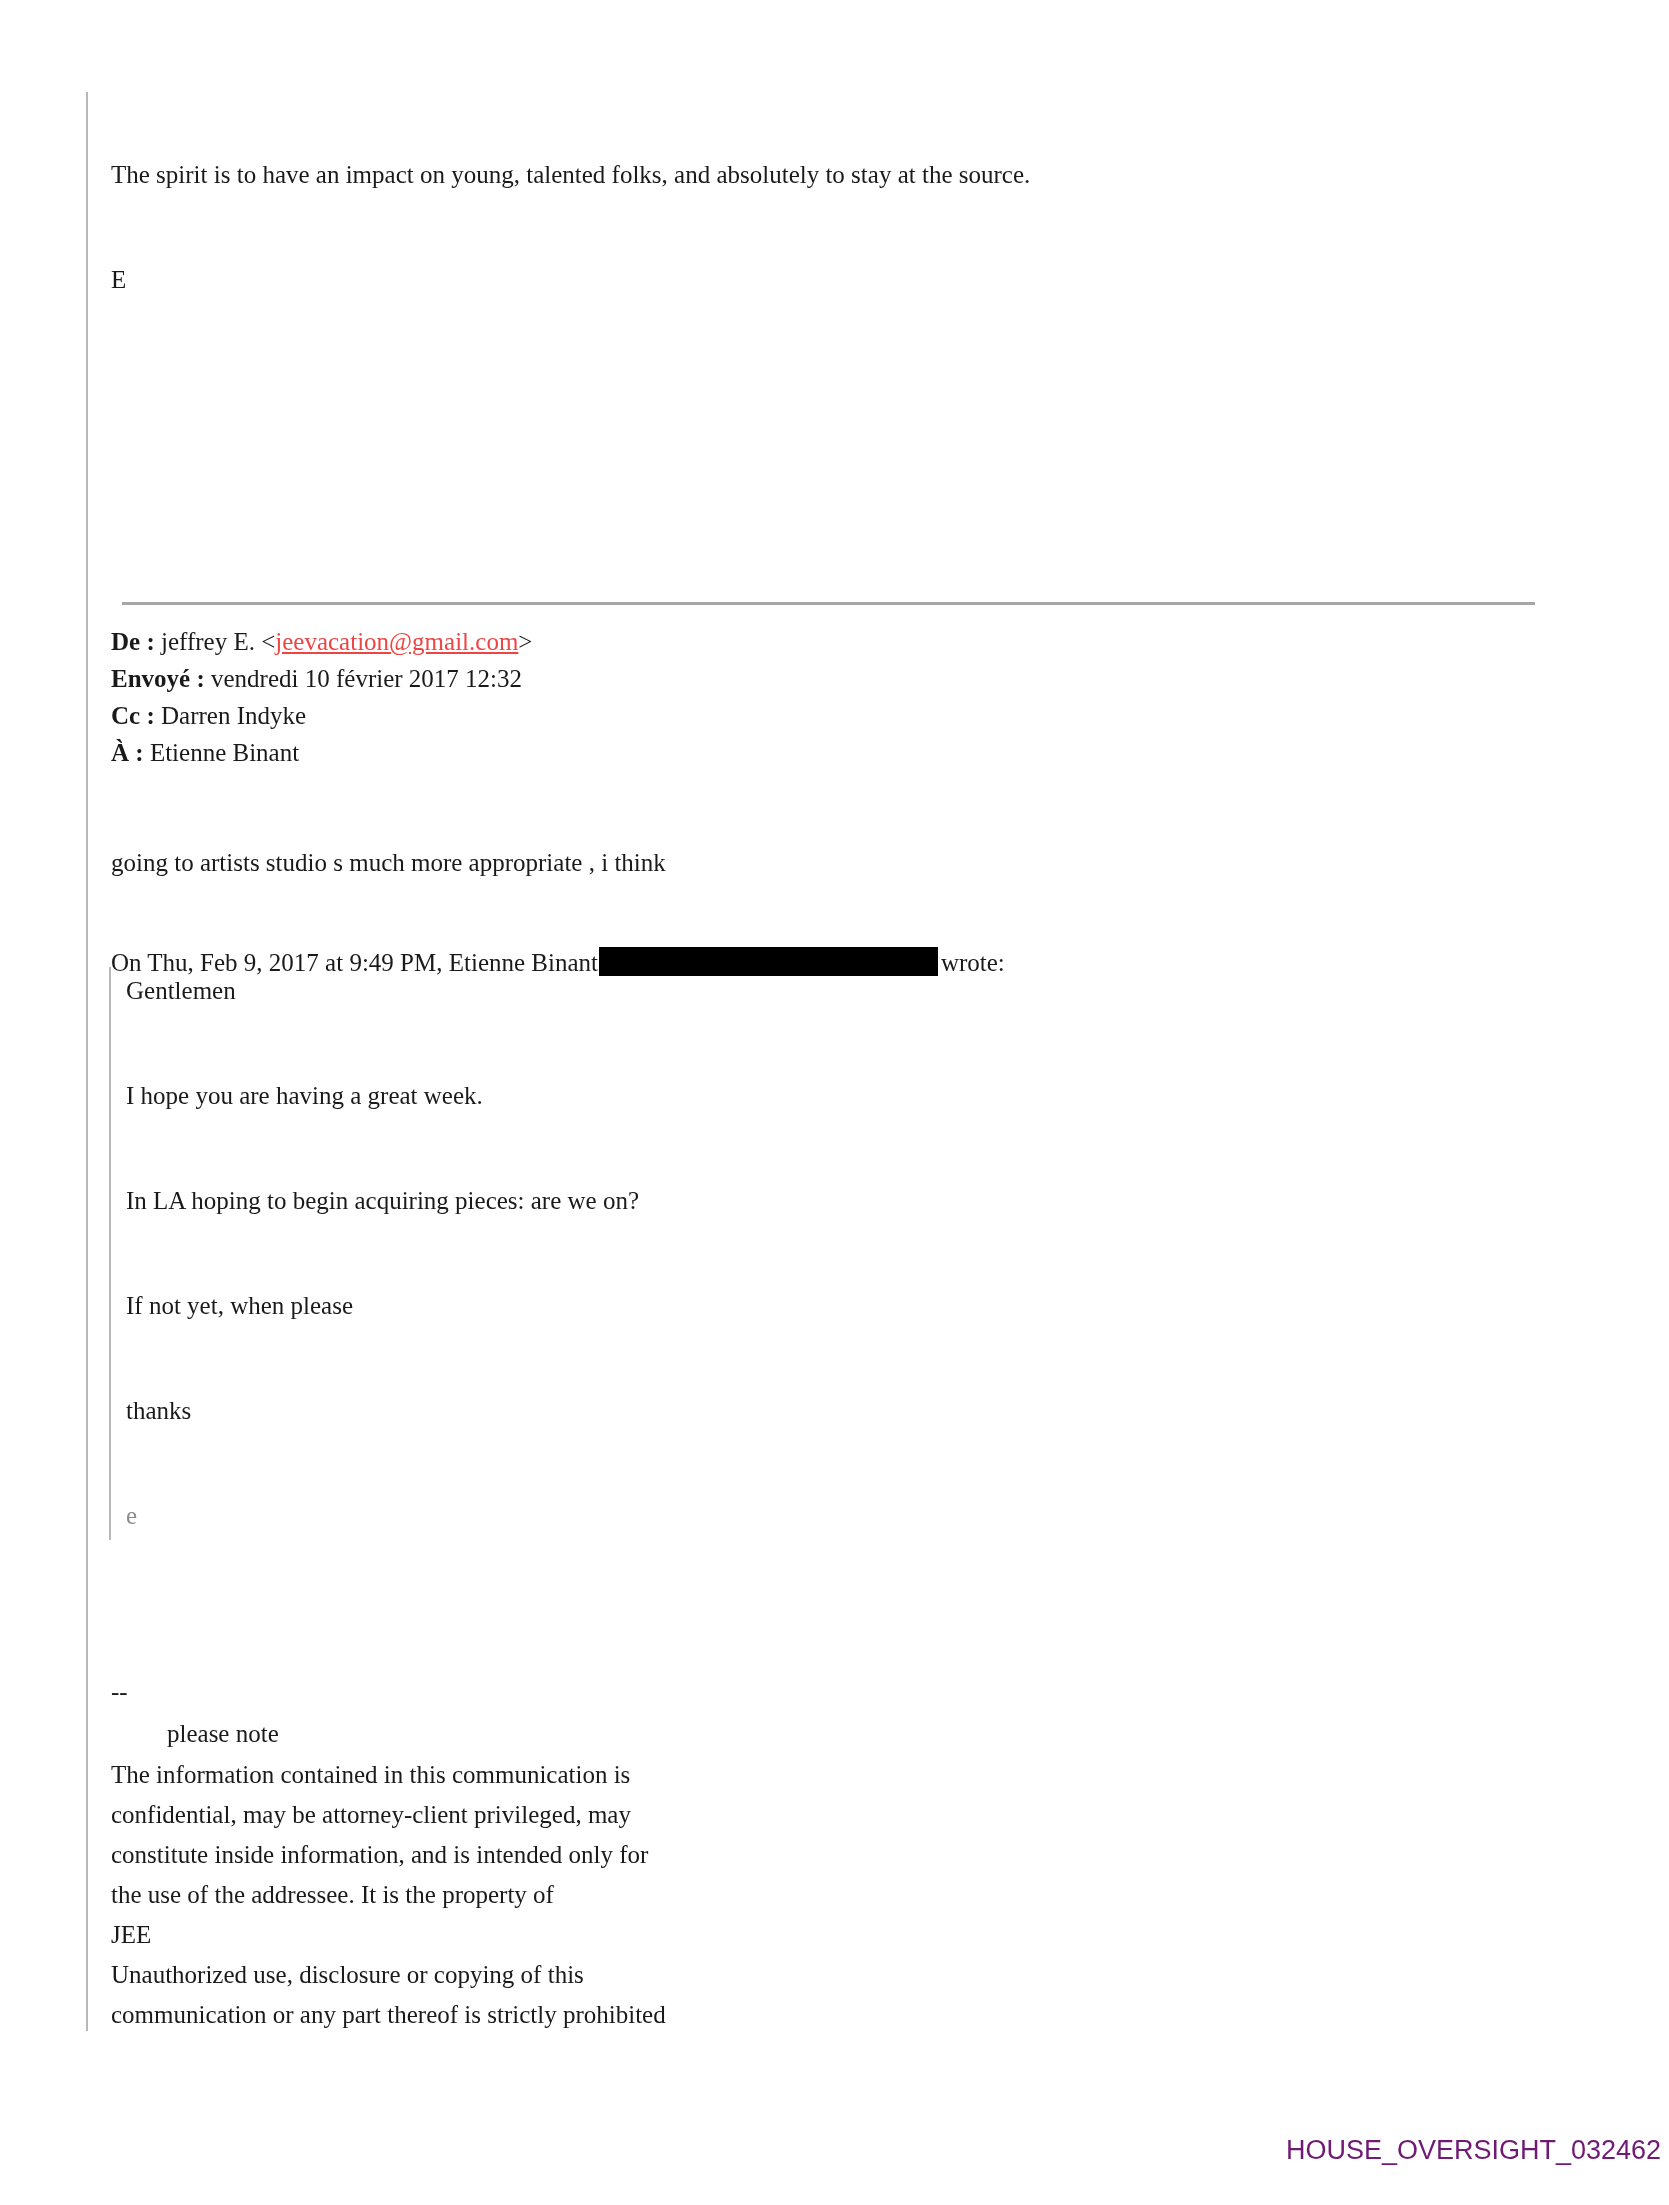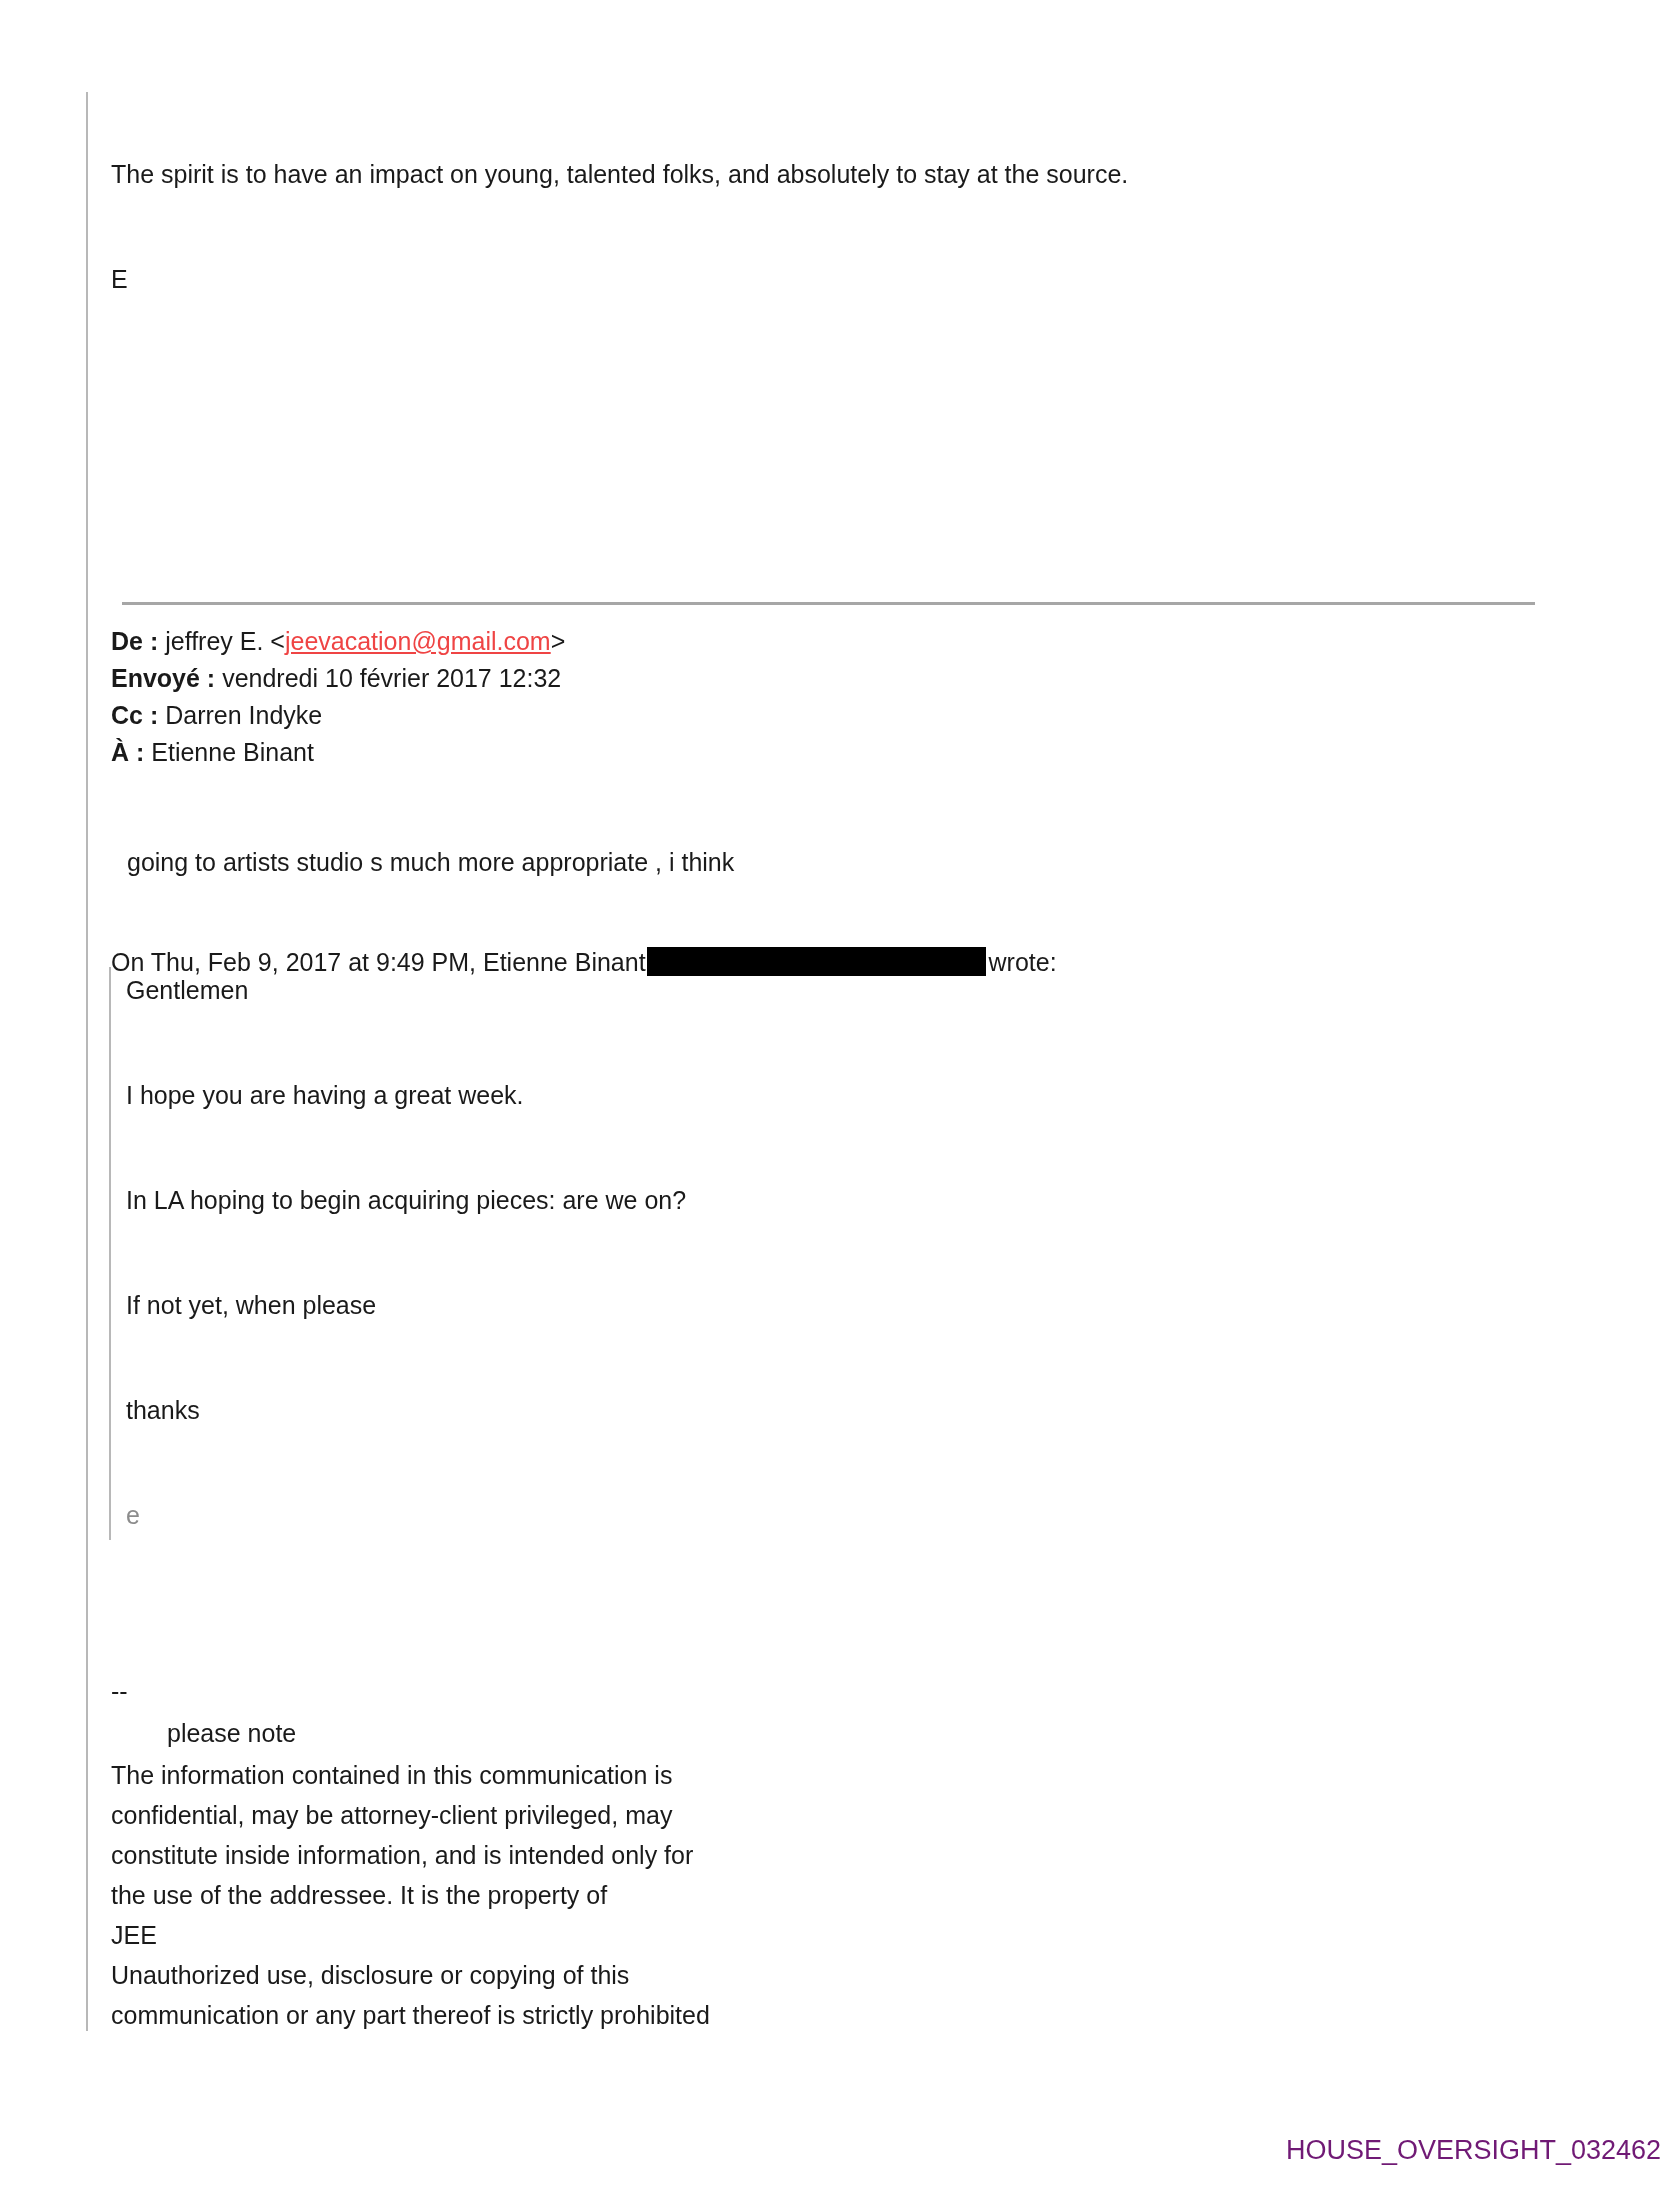--- a/index.html
+++ b/index.html
@@ -26,41 +26,41 @@
     background: #b8b8b8;
   }
   .content {
     position: absolute;
     left: 111px;
     top: 0;
     width: 1453px;
     font-size: 25px;
     line-height: 37px;
   }
-  .block { position: absolute; left: 111px; }
+  .block { position: absolute; left: 111px; font-family: Liberation Serif, serif; }
 
   .para { margin-bottom: 68px; }
 
   .top-msg { top: 156px; left: 111px; width: 1375px; }
 
   .divider {
     position: absolute;
     left: 122px;
     top: 602px;
     width: 1413px;
     height: 3.3px;
     background: #a6a6a6;
   }
 
   .mail-header { top: 623px; left: 111px; width: 1375px; line-height: 37px; }
   .mail-header .row { white-space: nowrap; }
   .lbl { font-weight: bold; }
   a.mail-link { color: #ef4444; text-decoration: underline; cursor: pointer; }
 
-  .reply-body { top: 844px; left: 127px; width: 1440px; }
+  .reply-body { top: 844px; left: 111px; width: 1440px; }
 
   .quote-intro { top: 922px; left: 111px; width: 1506px; white-space: nowrap; margin-top: 22px; }
   .redaction {
     display: inline-block;
     width: 339px;
     height: 29px;
     background: #000000;
     vertical-align: -5.2px;
     margin: 0 2.6px 0 1.3px;
   }

